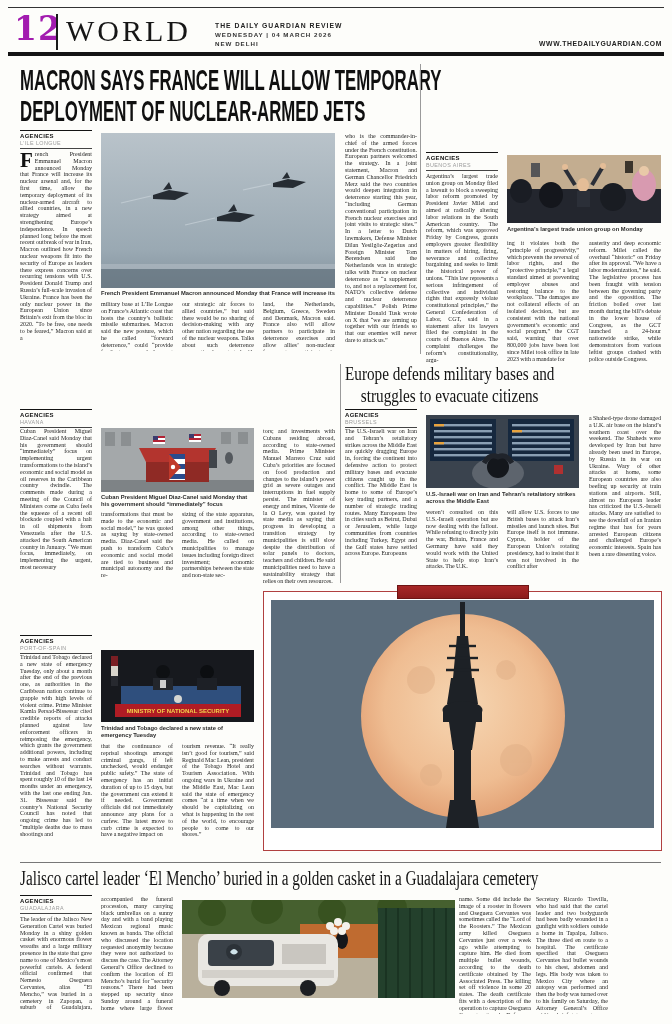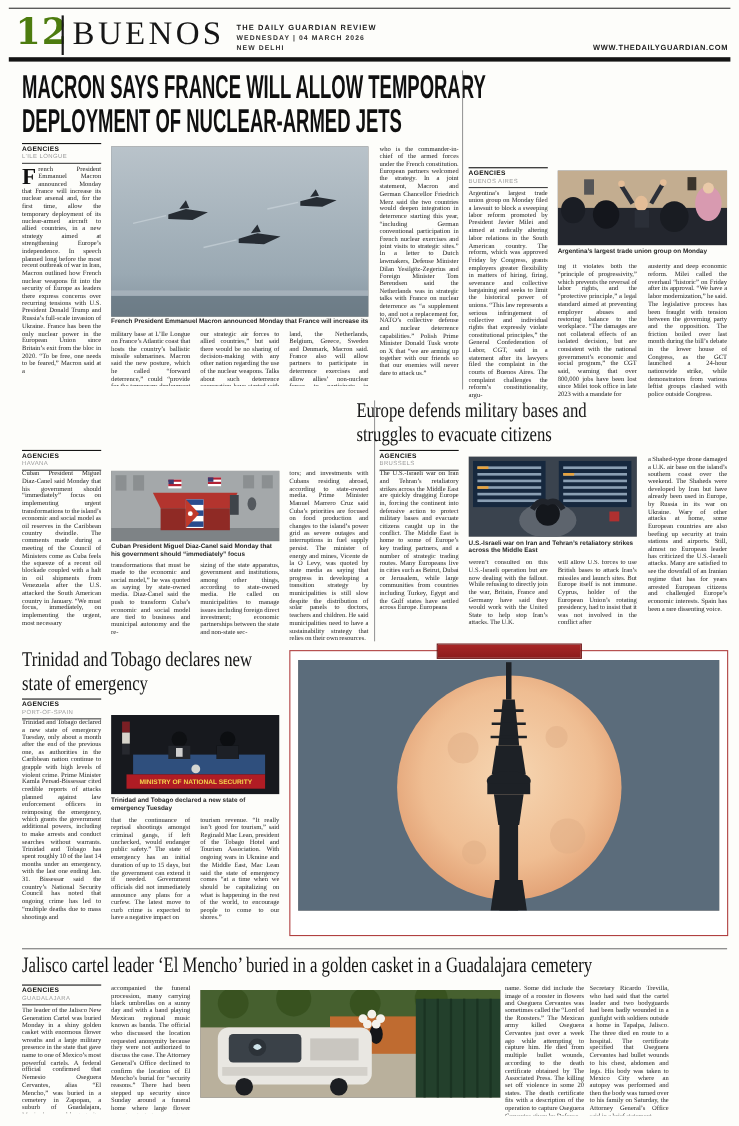--- a/index.html
+++ b/index.html
@@ -4,21 +4,21 @@
 <style>
   html,body{margin:0;padding:0;background:#e8e8e4;}
   #page{position:relative;width:672px;height:1024px;background:#fdfdfa;margin:0 auto;
         font-family:"Liberation Serif",serif;overflow:hidden;}
   .abs{position:absolute;}
   .hrule{position:absolute;background:#555;height:1px;}
   .vrule{position:absolute;background:#9a9a9a;width:1px;}
   .thickbar{position:absolute;background:#141414;height:4px;}
 
   
-  .pagenum{font:bold 33px/36px "DejaVu Serif",serif;color:#4d7c0f;letter-spacing:1px;}
+  .pagenum{font:bold 33px/36px "DejaVu Serif",serif;color:#a21caf;letter-spacing:1px;}
   .section-title{font:400 30px/34px "Liberation Serif",serif;color:#161616;letter-spacing:3px;}
   .masthead{font-family:"Liberation Sans",sans-serif;color:#222;}
   .masthead .l1{font-size:6.8px;font-weight:bold;letter-spacing:1px;line-height:9px;}
   .masthead .l2,.masthead .l3{font-size:6.2px;font-weight:bold;letter-spacing:1px;line-height:9px;color:#333;}
   .website{font:bold 6.8px "Liberation Sans",sans-serif;color:#222;letter-spacing:.6px;}
 
   
   .hl-line{white-space:nowrap;transform-origin:0 50%;}
   .hl-main{font:800 30px/31px "Liberation Sans",sans-serif;color:#101010;transform:scaleX(.56);}
   .hl-serif{font-family:"Liberation Serif",serif;color:#141414;}
@@ -48,21 +48,21 @@
              color:#fff;font:bold 6.2px/11px "Liberation Sans",sans-serif;text-align:center;letter-spacing:.6px;}
 </style>
 </head>
 <body>
 
 <div id="page">
 
   <div class="hrule" style="left:8px;top:7px;width:656px;background:#333;"></div>
   <div class="abs pagenum" style="left:14px;top:11px;">12</div>
   <div class="abs" style="left:56px;top:14px;width:2px;height:36px;background:#1a1a1a;"></div>
-  <div class="abs section-title" style="left:66px;top:14px;">BUENOS</div>
+  <div class="abs section-title" style="left:66px;top:14px;">WORLD</div>
   <div class="abs masthead" style="left:215px;top:21px;">
     <div class="l1">THE DAILY GUARDIAN REVIEW</div>
     <div class="l2">WEDNESDAY | 04 MARCH 2026</div>
     <div class="l3">NEW DELHI</div>
   </div>
   <div class="abs website" style="right:10px;top:40px;">WWW.THEDAILYGUARDIAN.COM</div>
   <div class="thickbar" style="left:8px;top:52px;width:656px;"></div>
 
   <div class="abs" style="left:20px;top:64px;">
     <div class="hl-line hl-main">MACRON SAYS FRANCE WILL ALLOW TEMPORARY</div>
@@ -179,21 +179,21 @@
       <ellipse cx="128" cy="30" rx="4" ry="6" fill="#54595e"></ellipse>
     </svg>
   </div>
   <div class="caption" style="left:101px;top:494px;width:153px;">Cuban President Miguel Diaz-Canel said Monday that his government should “immediately” focus</div>
   <div class="bodytext" style="left:101px;top:511px;height:72px;">transformations that must be made to the economic and social model,” he was quoted as saying by state-owned media. Diaz-Canel said the push to transform Cuba’s economic and social model are tied to business and municipal autonomy and the re-</div>
   <div class="bodytext" style="left:182px;top:511px;height:72px;">sizing of the state apparatus, government and institutions, among other things, according to state-owned media. He called on municipalities to manage issues including foreign direct investment; economic partnerships between the state and non-state sec-</div>
   <div class="bodytext" style="left:263px;top:428px;height:156px;">tors; and investments with Cubans residing abroad, according to state-owned media. Prime Minister Manuel Marrero Cruz said Cuba’s priorities are focused on food production and changes to the island’s power grid as severe outages and interruptions in fuel supply persist. The minister of energy and mines, Vicente de la O Levy, was quoted by state media as saying that progress in developing a transition strategy by municipalities is still slow despite the distribution of solar panels to doctors, teachers and children. He said municipalities need to have a sustainability strategy that relies on their own resources.</div>
 
   <div class="vrule" style="left:340px;top:364px;height:219px;"></div>
 
-  <div class="abs" style="left:324px;top:363px;">
+  <div class="abs" style="left:345px;top:363px;text-align:center;">
     <div class="hl-line hl-serif hl-sec">Europe defends military bases and</div>
     <div class="hl-line hl-serif hl-sec">struggles to evacuate citizens</div>
   </div>
   <div class="byline" style="left:345px;top:409px;">
     <span class="agency">AGENCIES</span>
     <span class="place">BRUSSELS</span>
   </div>
   <div class="bodytext" style="left:345px;top:428px;height:156px;">The U.S.-Israeli war on Iran and Tehran’s retaliatory strikes across the Middle East are quickly dragging Europe in, forcing the continent into defensive action to protect military bases and evacuate citizens caught up in the conflict. The Middle East is home to some of Europe’s key trading partners, and a number of strategic trading routes. Many Europeans live in cities such as Beirut, Dubai or Jerusalem, while large communities from countries including Turkey, Egypt and the Gulf states have settled across Europe. Europeans</div>
 
   <div class="photo" style="left:426px;top:415px;width:153px;height:73px;">
@@ -228,24 +228,20 @@
         <circle cx="72" cy="52" r="11" fill="#14171c"></circle>
         <path d="M58 48 Q64 38 72 42 Q80 38 86 48" stroke="#20242b" stroke-width="5" fill="none"></path>
       </g>
     </svg>
   </div>
   <div class="caption" style="left:426px;top:491px;width:153px;">U.S.-Israeli war on Iran and Tehran’s retaliatory strikes across the Middle East</div>
   <div class="bodytext" style="left:426px;top:509px;height:74px;">weren’t consulted on this U.S.-Israeli operation but are now dealing with the fallout. While refusing to directly join the war, Britain, France and Germany have said they would work with the United State to help stop Iran’s attacks. The U.K.</div>
   <div class="bodytext" style="left:507px;top:509px;height:74px;">will allow U.S. forces to use British bases to attack Iran’s missiles and launch sites. But Europe itself is not immune. Cyprus, holder of the European Union’s rotating presidency, had to insist that it was not involved in the conflict after</div>
   <div class="bodytext" style="left:589px;top:415px;height:168px;">a Shahed-type drone damaged a U.K. air base on the island’s southern coast over the weekend. The Shaheds were developed by Iran but have already been used in Europe, by Russia in its war on Ukraine. Wary of other attacks at home, some European countries are also beefing up security at train stations and airports. Still, almost no European leader has criticized the U.S.-Israeli attacks. Many are satisfied to see the downfall of an Iranian regime that has for years arrested European citizens and challenged Europe’s economic interests. Spain has been a rare dissenting voice.</div>
 
-  <div class="abs" style="left:20px;top:589px;">
-    <div class="hl-line hl-serif hl-sec">Trinidad and Tobago declares new</div>
-    <div class="hl-line hl-serif hl-sec">state of emergency</div>
-  </div>
   <div class="byline" style="left:20px;top:635px;">
     <span class="agency">AGENCIES</span>
     <span class="place">PORT-OF-SPAIN</span>
   </div>
   <div class="bodytext" style="left:20px;top:654px;height:205px;">Trinidad and Tobago declared a new state of emergency Tuesday, only about a month after the end of the previous one, as authorities in the Caribbean nation continue to grapple with high levels of violent crime. Prime Minister Kamla Persad-Bissessar cited credible reports of attacks planned against law enforcement officers in reimposing the emergency, which grants the government additional powers, including to make arrests and conduct searches without warrants. Trinidad and Tobago has spent roughly 10 of the last 14 months under an emergency, with the last one ending Jan. 31. Bissessar said the country’s National Security Council has noted that ongoing crime has led to “multiple deaths due to mass shootings and</div>
 
   <div class="photo" style="left:101px;top:650px;width:153px;height:72px;">
     <svg width="153" height="72" viewBox="0 0 153 72" preserveAspectRatio="none">
       <rect width="153" height="72" fill="#17191e"></rect>
       <rect x="10" y="6" width="7" height="30" fill="#27292f"></rect>

